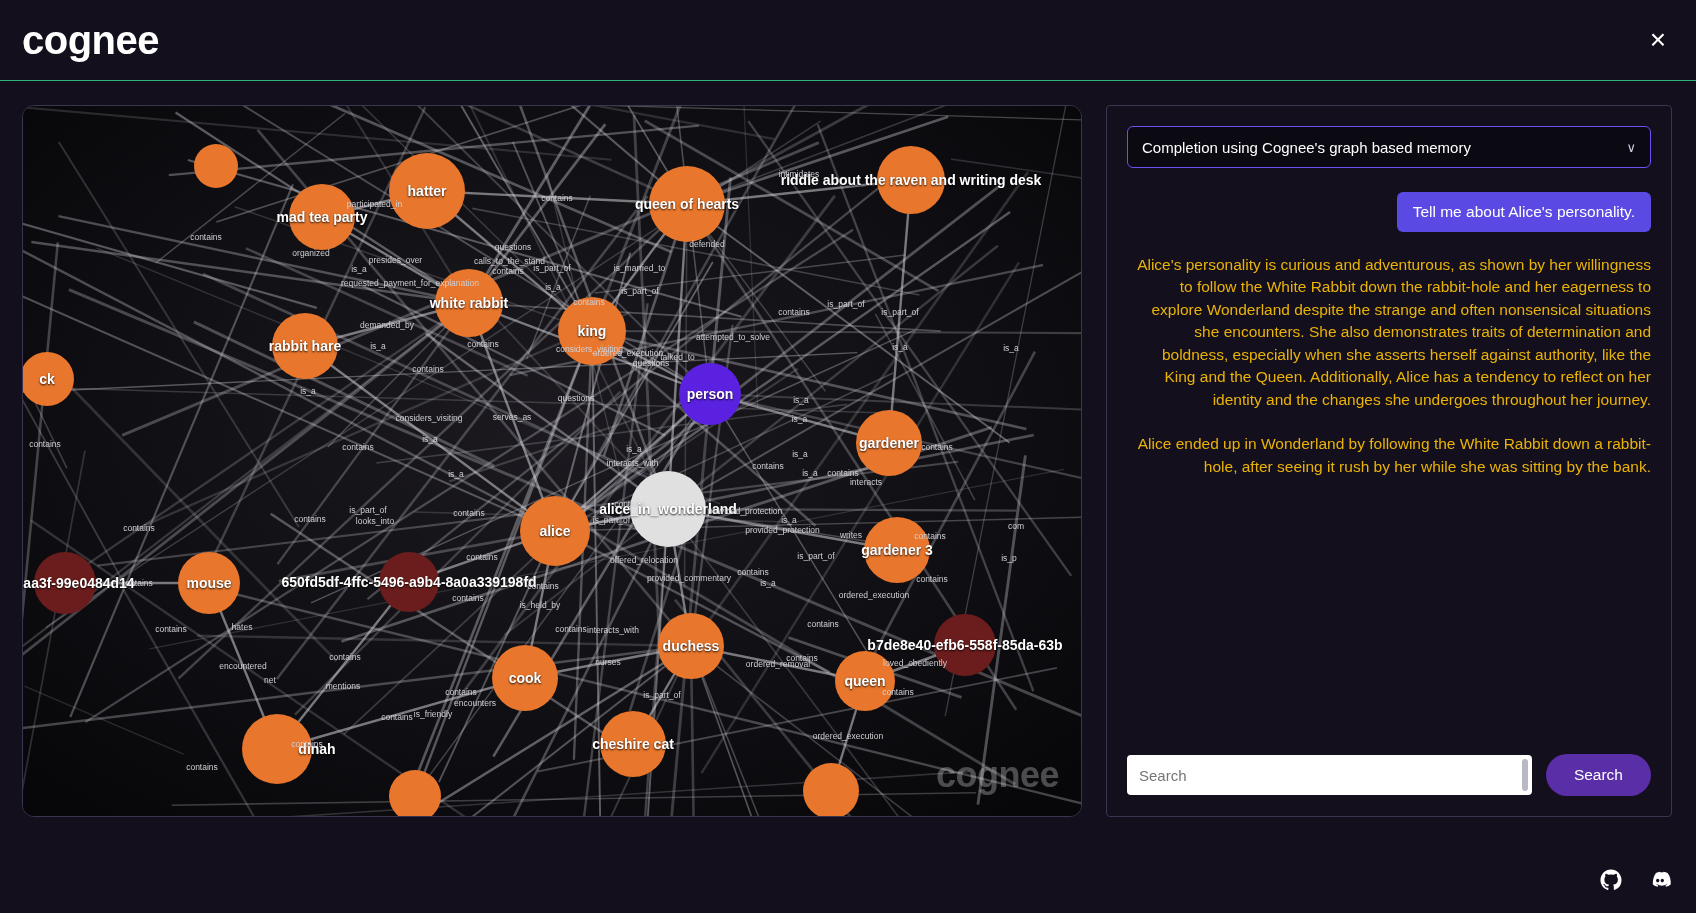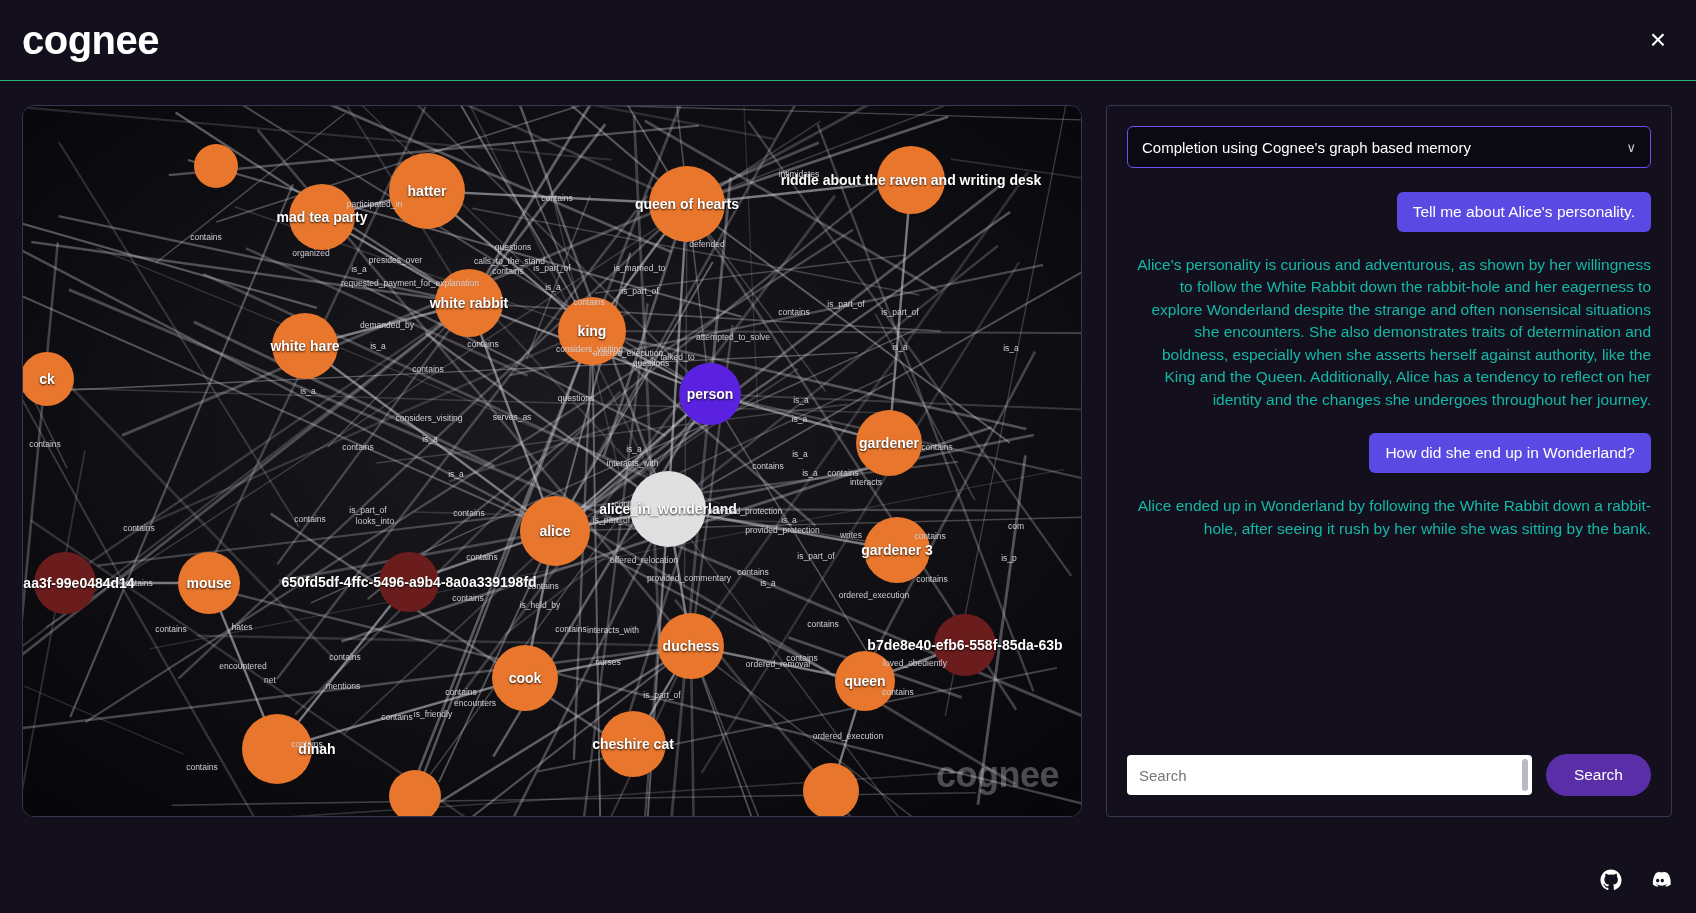--- a/index.html
+++ b/index.html
@@ -120,21 +120,21 @@
     background: #5a4ae3;
     color: #ffffff;
     font-size: 15.5px;
     border-radius: 6px;
     padding: 11px 16px;
     max-width: 95%;
     text-align: left;
   }
   .msg-bot {
     align-self: stretch;
-    color: #14b8a6;
+    color: #eab308;
     font-size: 15.5px;
     line-height: 1.45;
     text-align: right;
   }
 
   .search-row {
     margin-top: 16px;
     display: flex; align-items: center; gap: 14px;
   }
   .search-input-wrap {
@@ -416,21 +416,21 @@
             <circle cx="392" cy="690" r="26" fill="#e8762c"></circle>
             <circle cx="808" cy="685" r="28" fill="#e8762c"></circle>
           </g>
         </svg>
       <div id="graph-labels">
           <div class="node-label" style="left: 404px; top: 85px;">hatter</div>
           <div class="node-label" style="left: 299px; top: 111px;">mad tea party</div>
           <div class="node-label" style="left: 664px; top: 98px;">queen of hearts</div>
           <div class="node-label" style="left: 888px; top: 74px;">riddle about the raven and writing desk</div>
           <div class="node-label" style="left: 446px; top: 197px;">white rabbit</div>
-          <div class="node-label" style="left: 282px; top: 240px;">white hare</div>
+          <div class="node-label" style="left: 282px; top: 240px;">rabbit hare</div>
           <div class="node-label" style="left: 569px; top: 225px;">king</div>
           <div class="node-label" style="left: 24px; top: 273px;">ck</div>
           <div class="node-label" style="left: 687px; top: 288px;">person</div>
           <div class="node-label" style="left: 866px; top: 337px;">gardener</div>
           <div class="node-label" style="left: 532px; top: 425px;">alice</div>
           <div class="node-label" style="left: 645px; top: 403px;">alice_in_wonderland</div>
           <div class="node-label" style="left: 874px; top: 444px; text-align: right;">gardener 3</div>
           <div class="node-label" style="left: 42px; top: 477px;">ac3-aa3f-99e0484d14</div>
           <div class="node-label" style="left: 186px; top: 477px;">mouse</div>
           <div class="node-label" style="left: 386px; top: 476px;">650fd5df-4ffc-5496-a9b4-8a0a339198fd</div>
@@ -543,21 +543,20 @@
 
     <div class="chat-panel">
       <div class="select-row">
         <span class="sel-label">Completion using Cognee's graph based memory</span>
         <span class="chev">∨</span>
       </div>
 
       <div class="messages" id="messages">
           <div class="msg-user">Tell me about Alice's personality.</div>
           <div class="msg-bot">Alice's personality is curious and adventurous, as shown by her willingness to follow the White Rabbit down the rabbit-hole and her eagerness to explore Wonderland despite the strange and often nonsensical situations she encounters. She also demonstrates traits of determination and boldness, especially when she asserts herself against authority, like the King and the Queen. Additionally, Alice has a tendency to reflect on her identity and the changes she undergoes throughout her journey.</div>
-          <div class="msg-user">How did she end up in Wonderland?</div>
           <div class="msg-bot">Alice ended up in Wonderland by following the White Rabbit down a rabbit-hole, after seeing it rush by her while she was sitting by the bank.</div>
         </div>
 
       <div class="search-row">
         <div class="search-input-wrap">
           <input class="search-input" type="text" placeholder="Search" style="">
           <div class="scroll-thumb"></div>
         </div>
         <button class="search-btn">Search</button>
       </div>

